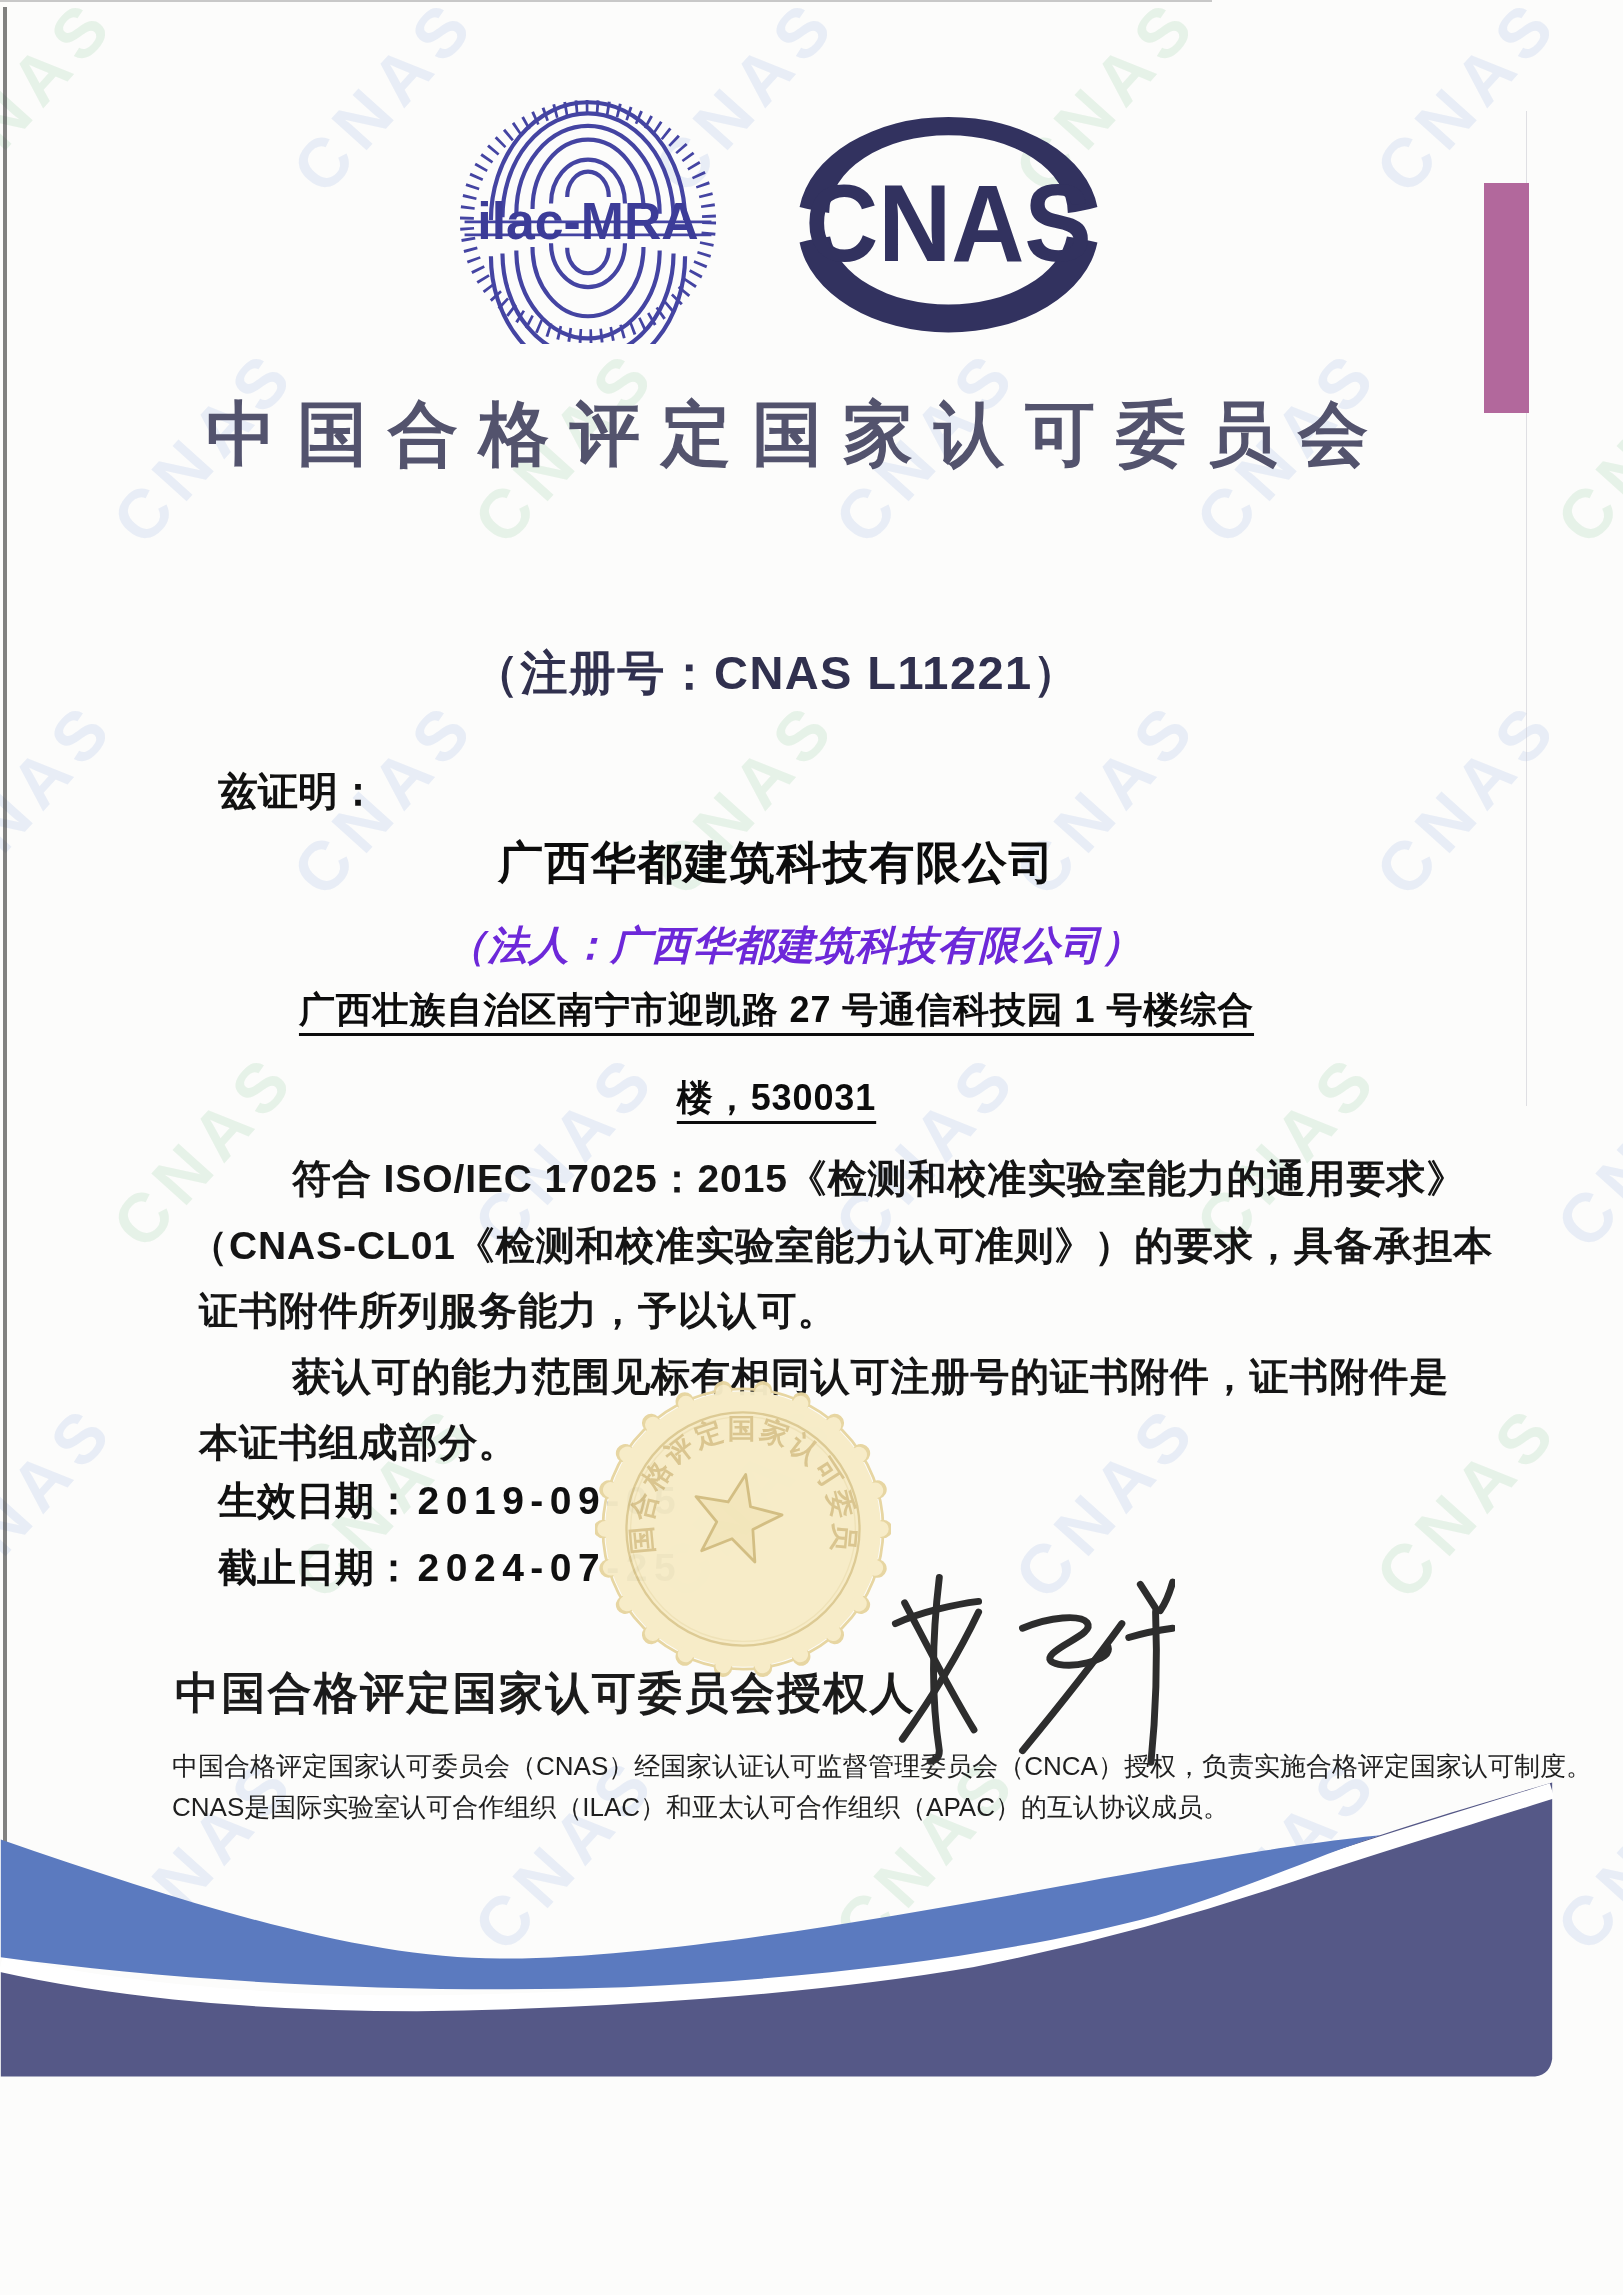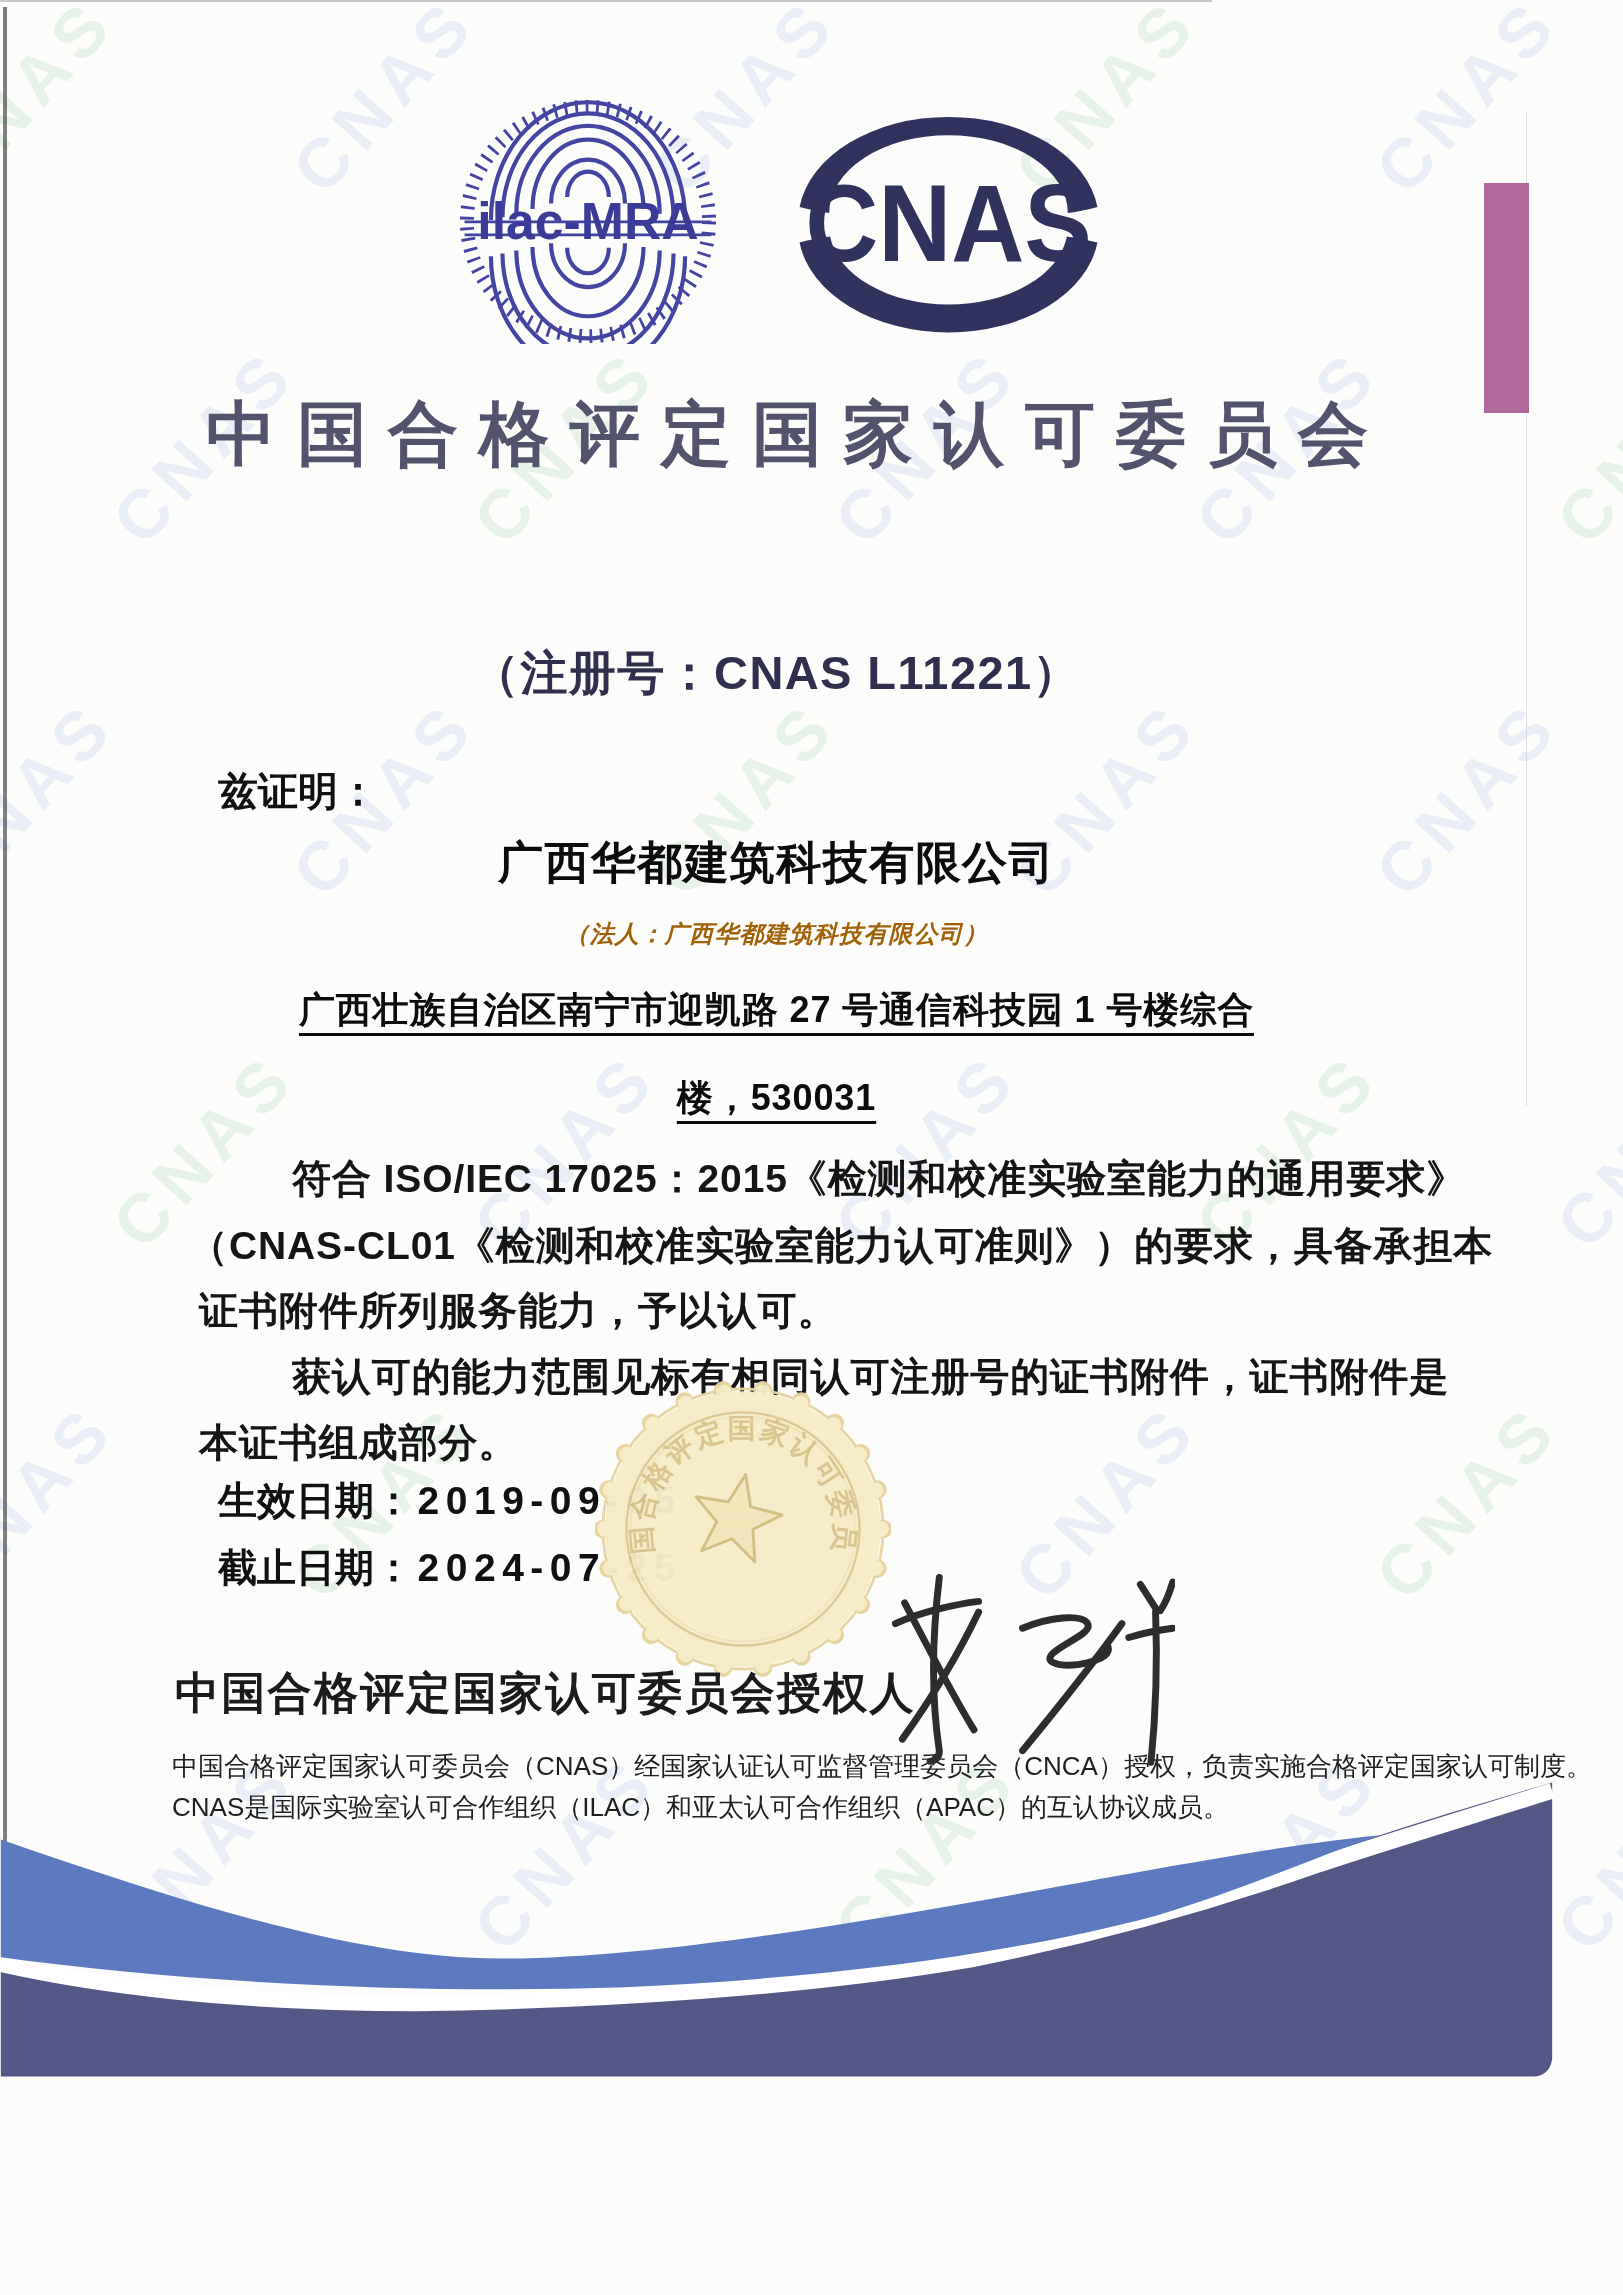--- a/index.html
+++ b/index.html
@@ -25,21 +25,21 @@
   .edge-top{left:0;top:0;width:1212px;height:2.3px;background:#8a8a8a;opacity:.45;}
   .edge-right{left:1526px;top:111px;width:1.4px;height:995px;background:#c6c6d0;opacity:.55;}
   .pink-bar{left:1484px;top:183px;width:45px;height:230px;background:var(--pink_bar,#b2689c);}
   
   .cline{left:0;width:1553px;text-align:center;white-space:nowrap;}
   .title{top:388px;font-size:70px;font-weight:700;color:var(--title_ink,#53536d);letter-spacing:21px;padding-left:21px;}
   .subtitle{top:499px;font-size:68px;font-weight:700;color:var(--title_ink,#53536d);letter-spacing:10.2px;padding-left:10.2px;}
   .regline{top:642px;font-size:47px;font-weight:700;color:#30304e;letter-spacing:1.4px;}
   .certify{left:218px;top:764px;font-size:40px;font-weight:700;color:#111;}
   .company{top:833px;font-size:45px;font-weight:800;color:#0c0c0c;letter-spacing:1.4px;}
-  .legal{top:918px;font-size:24px;font-weight:700;font-style:italic;color:#a16207;letter-spacing:0.9px;}
+  .legal{top:918px;font-size:40px;font-weight:700;font-style:italic;color:#6d28d9;letter-spacing:0.9px;padding-left:18px;}
   .addr{font-size:36px;font-weight:800;color:#0c0c0c;letter-spacing:0.9px;
         text-decoration:underline;text-decoration-thickness:3.2px;text-underline-offset:11px;}
   .addr1{top:986px;}
   .addr2{top:1074px;}
   .bodyline{font-size:39px;font-weight:600;color:#151515;letter-spacing:0.9px;white-space:nowrap;}
   .b1{left:199px;top:1152px;padding-left:93px;}
   .b2{left:189px;top:1219px;text-align:right;}
   .b3{left:199px;top:1284px;}
   .b4{left:199px;top:1350px;padding-left:93px;}
   .b5{left:199px;top:1416px;}

